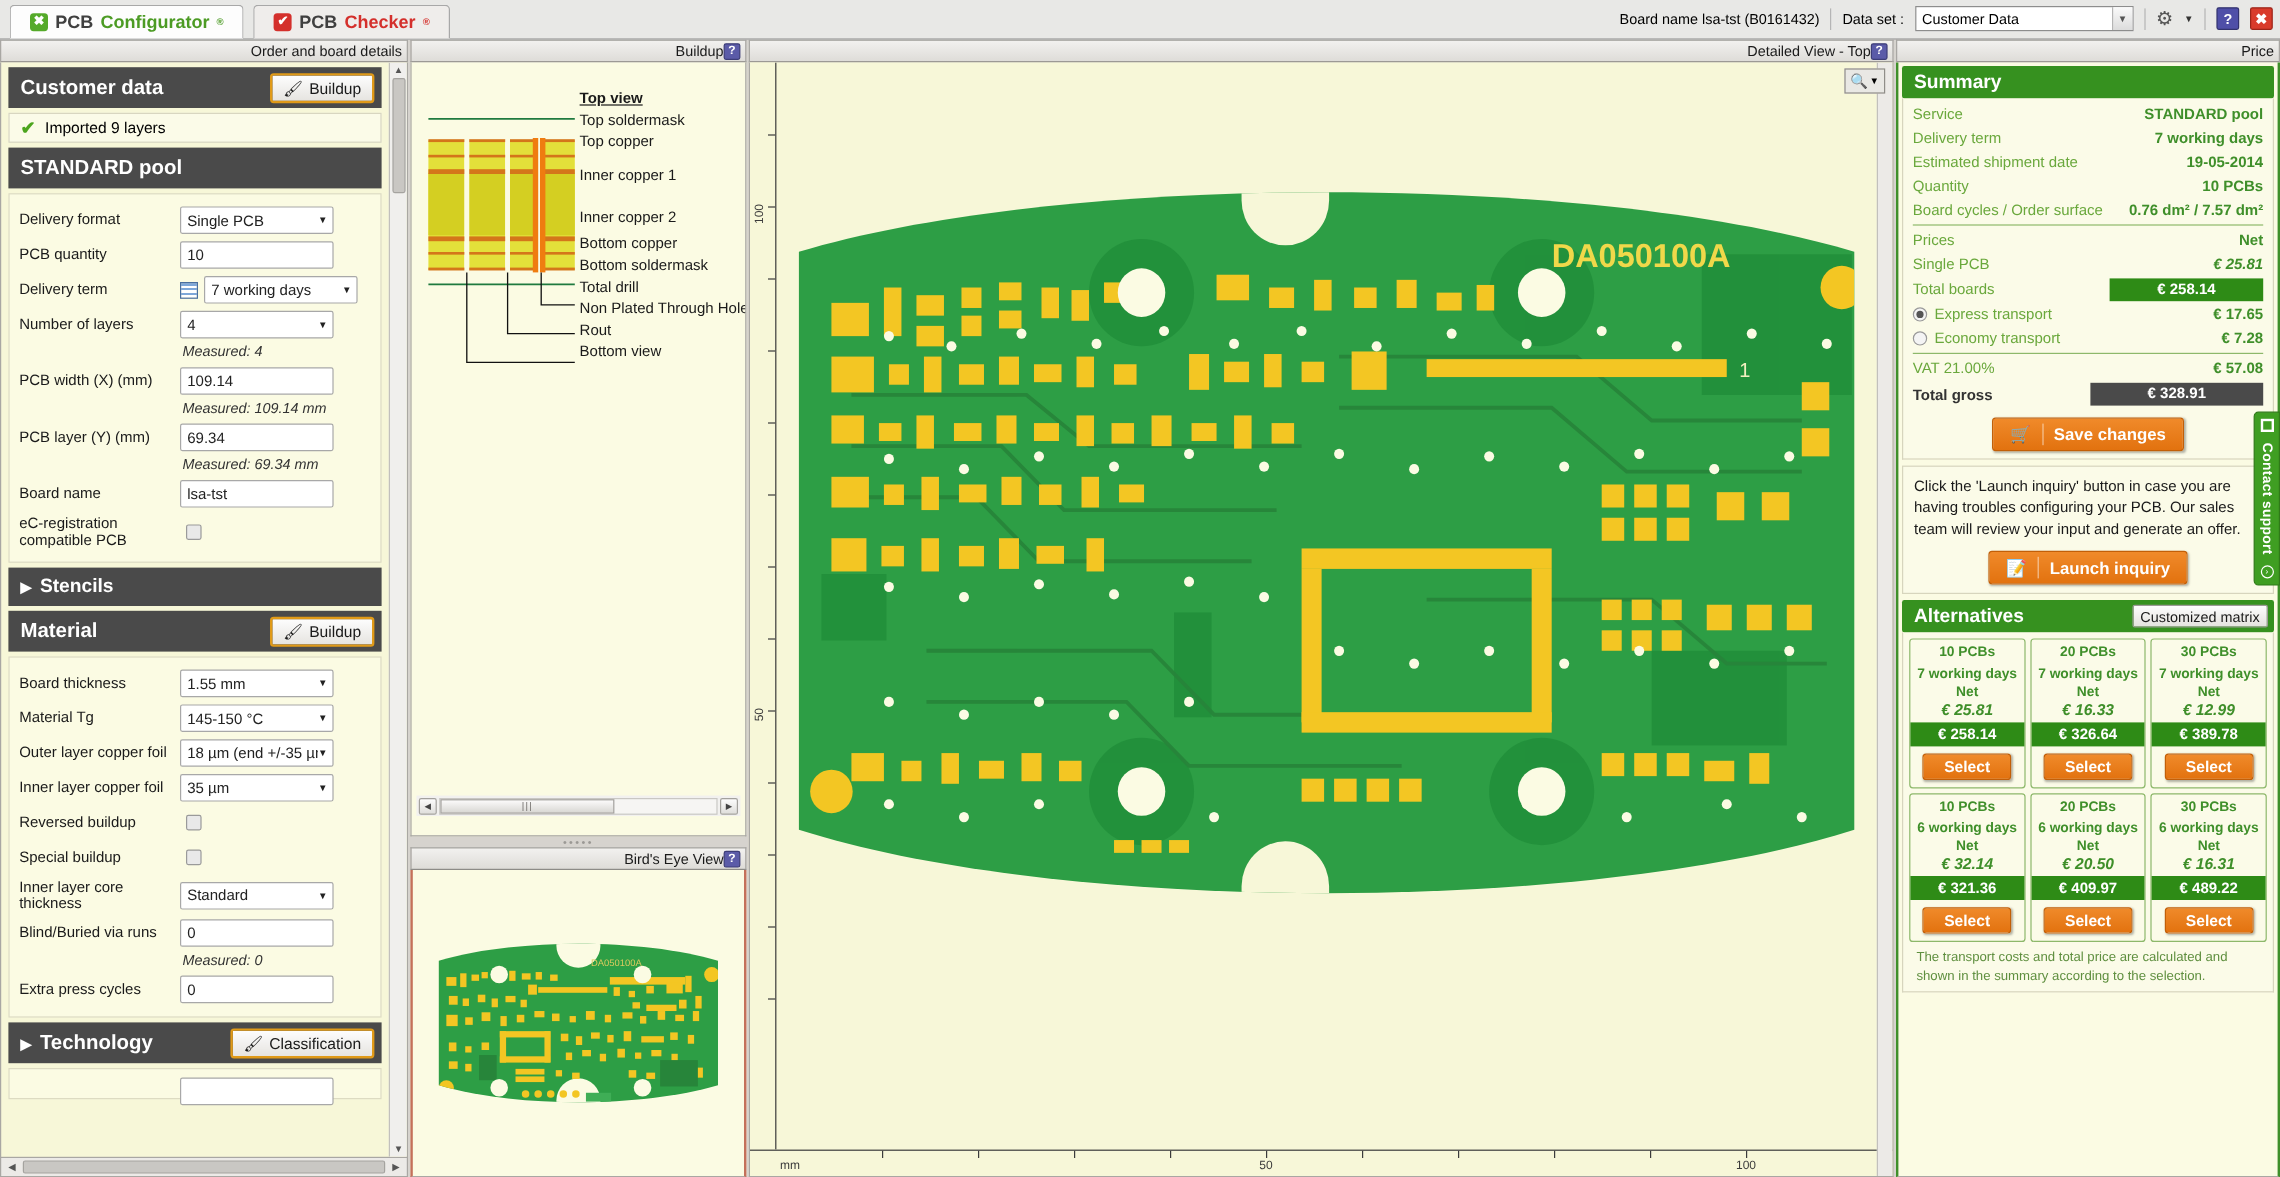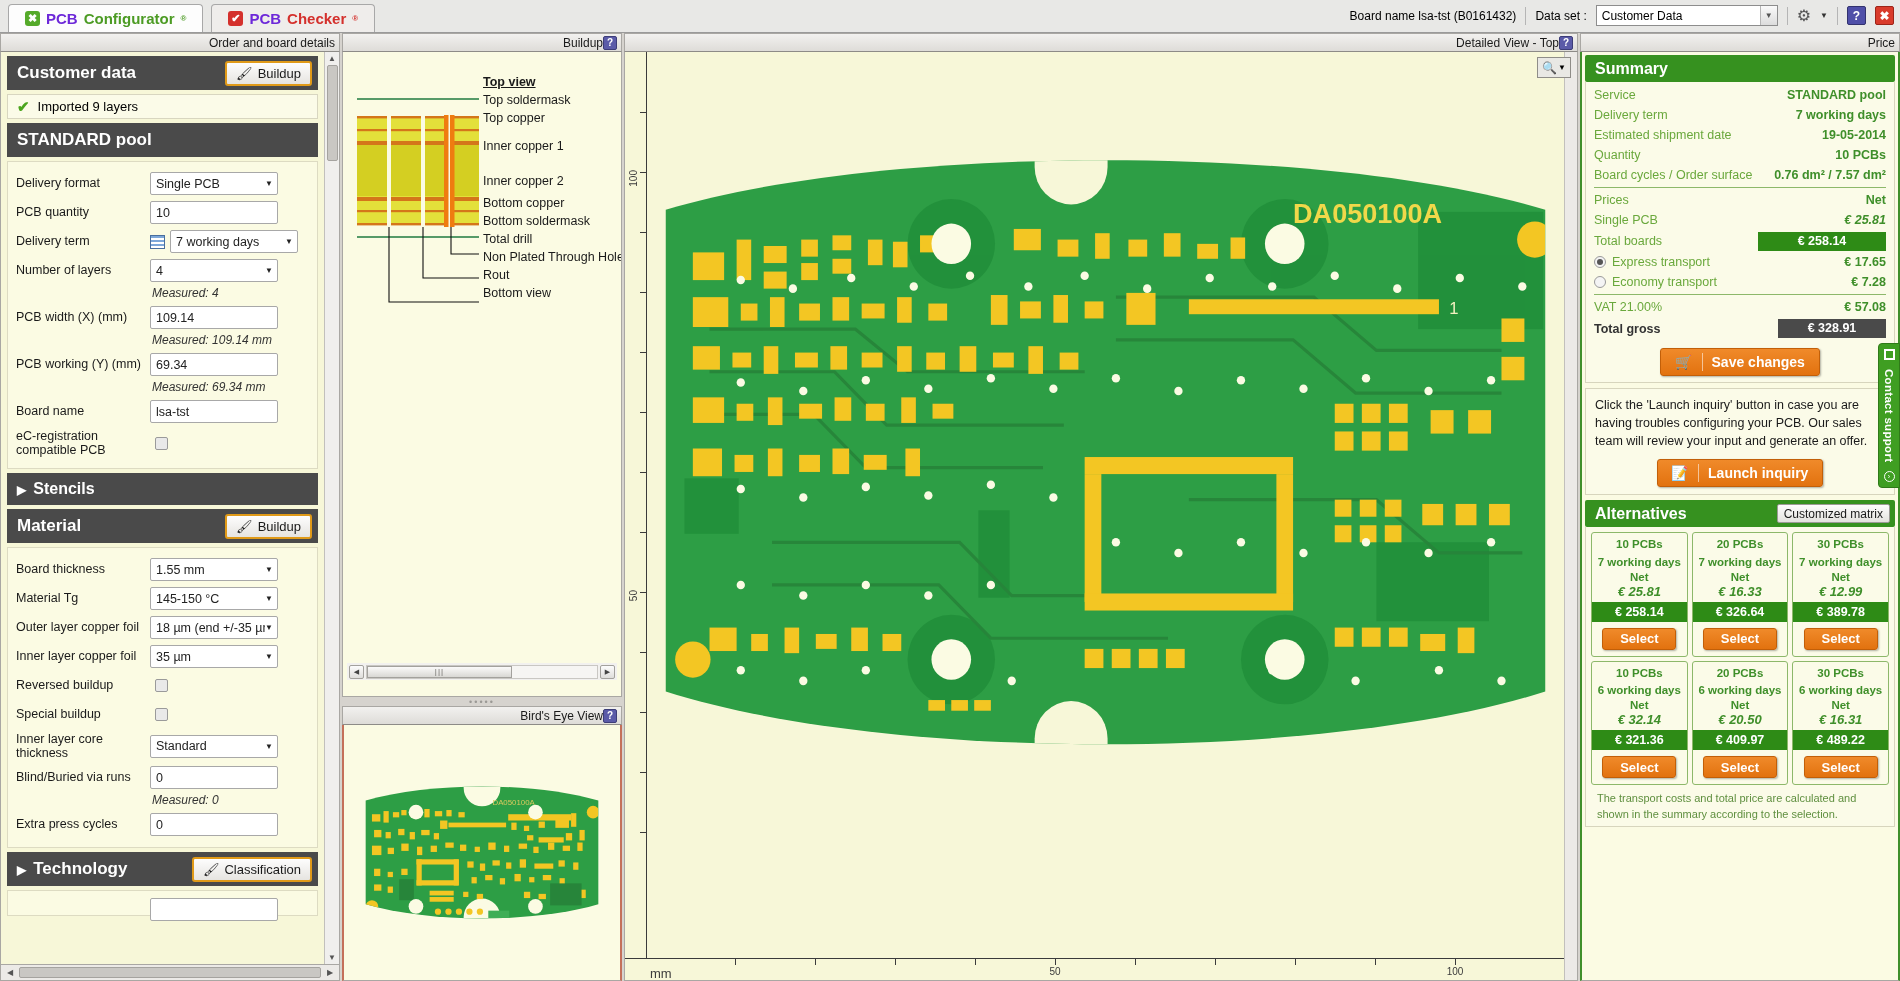--- a/index.html
+++ b/index.html
@@ -26,21 +26,21 @@
     cursor: pointer;
   }
   .apptab.inactive { background: #efedeb; color: #444; }
   .tag-sq {
     width: 15px; height: 15px; border-radius: 3px;
     display: inline-flex; align-items: center; justify-content: center;
     color: #fff; font-size: 11px; font-weight: bold; line-height: 1;
   }
   .tag-green { background: #55aa2a; }
   .tag-red { background: #d4302c; }
-  .w-pcb { color: #6d28d9; text-align: right; }
+  .w-pcb { color: #404040; text-align: right; }
   .w-cfg { color: #4c9b24; }
   .w-chk { color: #d4302c; }
   .sup { font-size: 8px; vertical-align: super; }
 
   .topright {
     position: absolute; right: 6px; bottom: 6px;
     display: flex; align-items: center; gap: 9px; font-size: 12px;
   }
   .vsep { width: 1px; height: 18px; background: #b5b5b5; }
   .ds-select {
@@ -214,21 +214,21 @@
     position: absolute; left: 0; right: 0; bottom: 0; height: 22px;
     background: #f7f7d8; border-top: 1px solid #3b3b3b; z-index: 3;
   }
   .tick-v { position: absolute; right: 0; width: 6px; height: 1px; background: #3b3b3b; }
   .tick-h { position: absolute; top: 0; width: 1px; height: 6px; background: #3b3b3b; }
   .rl-v {
     position: absolute; right: 7px; font-size: 10px; color: #3b3b3b;
     writing-mode: vertical-rl; transform: rotate(180deg);
   }
   .rl-h { position: absolute; top: 7px; font-size: 10px; color: #3b3b3b; transform: translateX(-50%); }
-  .rl-unit { position: absolute; left: 25px; top: 7px; font-size: 13px; color: #3b3b3b; }
+  .rl-unit { position: absolute; left: 25px; top: 7px; font-size: 10px; color: #3b3b3b; }
   .det-scrollv {
     position: absolute; right: 0; top: 0; bottom: 0; width: 13px;
     background: #eceae7; border-left: 1px solid #c2c0bc; z-index: 4;
   }
   .board-stage { position: absolute; left: 22px; right: 13px; top: 0; bottom: 22px; overflow: hidden; }
 
   
   .col-price { width: 320px; display: flex; flex-direction: column; margin-left: 2px; position: relative; }
   .price-body {
     flex: 1; background: #fbfbe3; border: 1px solid #a9a7a3; border-top: none;
@@ -253,21 +253,21 @@
   .sk { flex: 1; color: #6aa83c; }
   .sk.dark { color: #333; font-weight: bold; }
   .sv { color: #3f8f2a; font-weight: bold; text-align: right; }
   .sv.italic { font-style: italic; }
   .sv-green {
     background: #2e8b16; color: #fff; font-weight: bold; text-align: center;
     width: 128px; height: 19px; line-height: 19px; font-size: 12.5px;
   }
   .sv-dark {
     background: #4a4a4a; color: #fff; font-weight: bold; text-align: center;
-    width: 108px; height: 19px; line-height: 19px; font-size: 12.5px;
+    width: 144px; height: 19px; line-height: 19px; font-size: 12.5px;
   }
   .divider { border-top: 1px solid #8db86a; margin: 2px 0; }
   .radio {
     width: 12px; height: 12px; border-radius: 50%; border: 1px solid #9a9a9a;
     background: #f4f4f4; margin-right: 6px; display: inline-flex;
     align-items: center; justify-content: center; flex: none;
   }
   .radio.on::after { content: ""; width: 6px; height: 6px; border-radius: 50%; background: #555; }
   .orange-btn {
     background: linear-gradient(#f08a2a,#e2720f); border: 1px solid #c25f08;
@@ -423,21 +423,21 @@
               <div class="flabel">PCB width (X) (mm)</div>
               <div class="fctl">
                   <div class="inp">
                 <span>109.14</span>
                   </div>
                 </div>
             </div>
             <div class="measured">Measured: 109.14 mm</div>
 
             <div class="frow">
-              <div class="flabel">PCB working (Y) (mm)</div>
+              <div class="flabel">PCB layer (Y) (mm)</div>
               <div class="fctl">
                   <div class="inp">
                 <span>69.34</span>
                   </div>
                 </div>
             </div>
             <div class="measured">Measured: 69.34 mm</div>
 
             <div class="frow">
               <div class="flabel">Board name</div>

